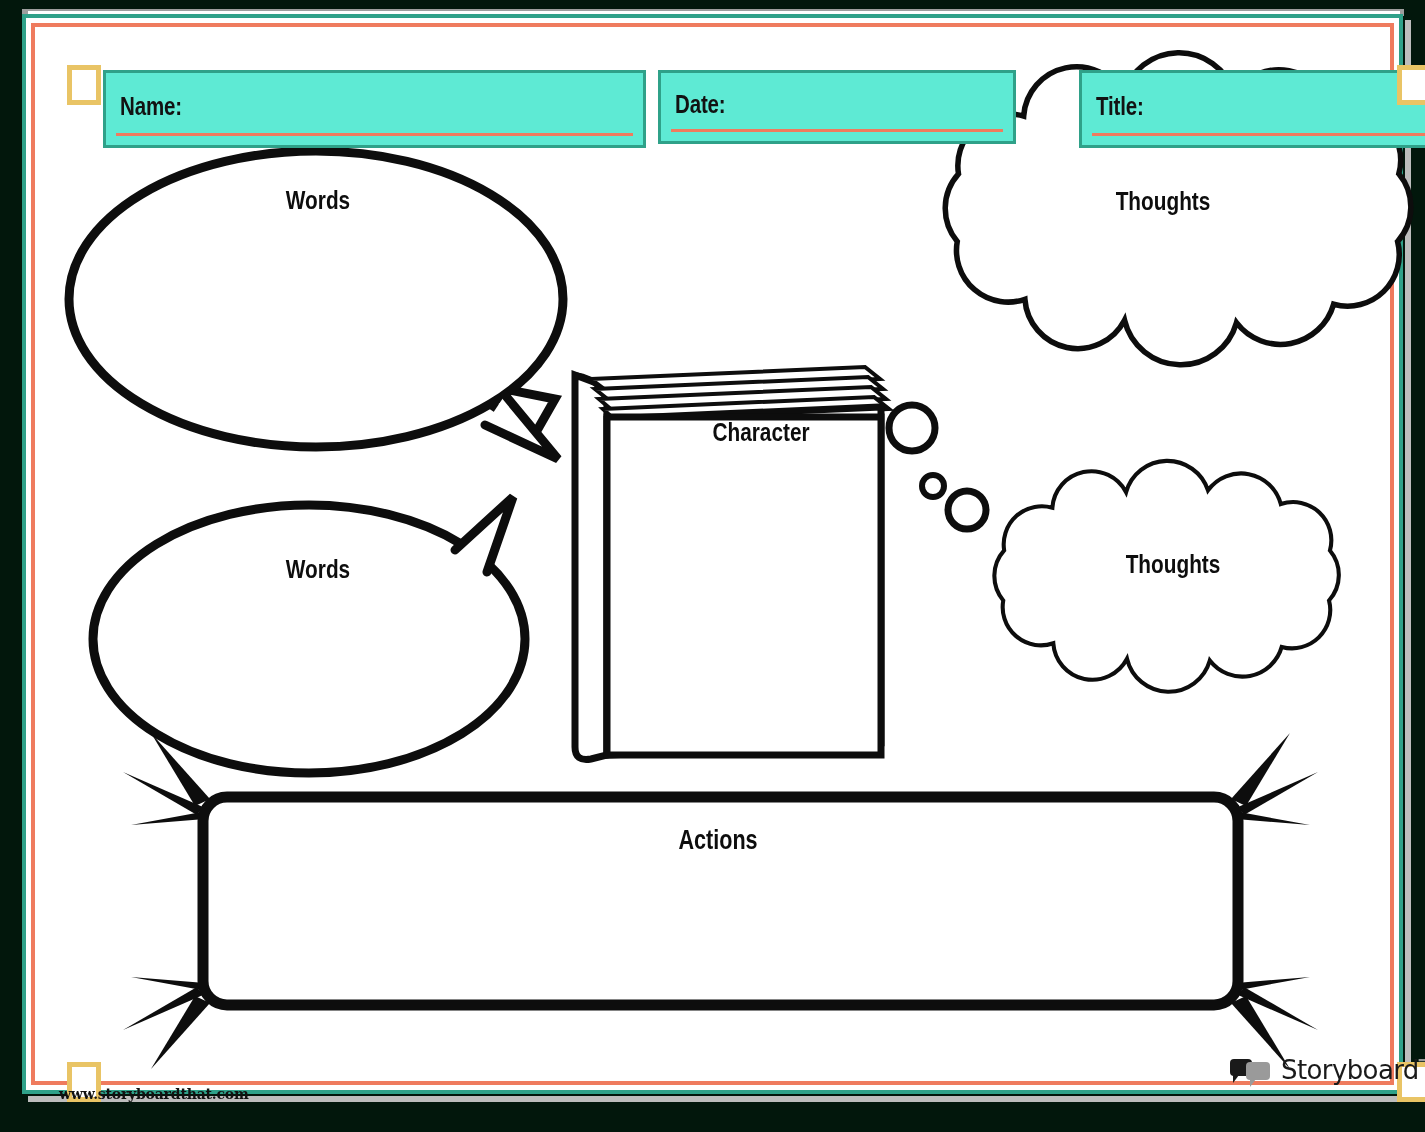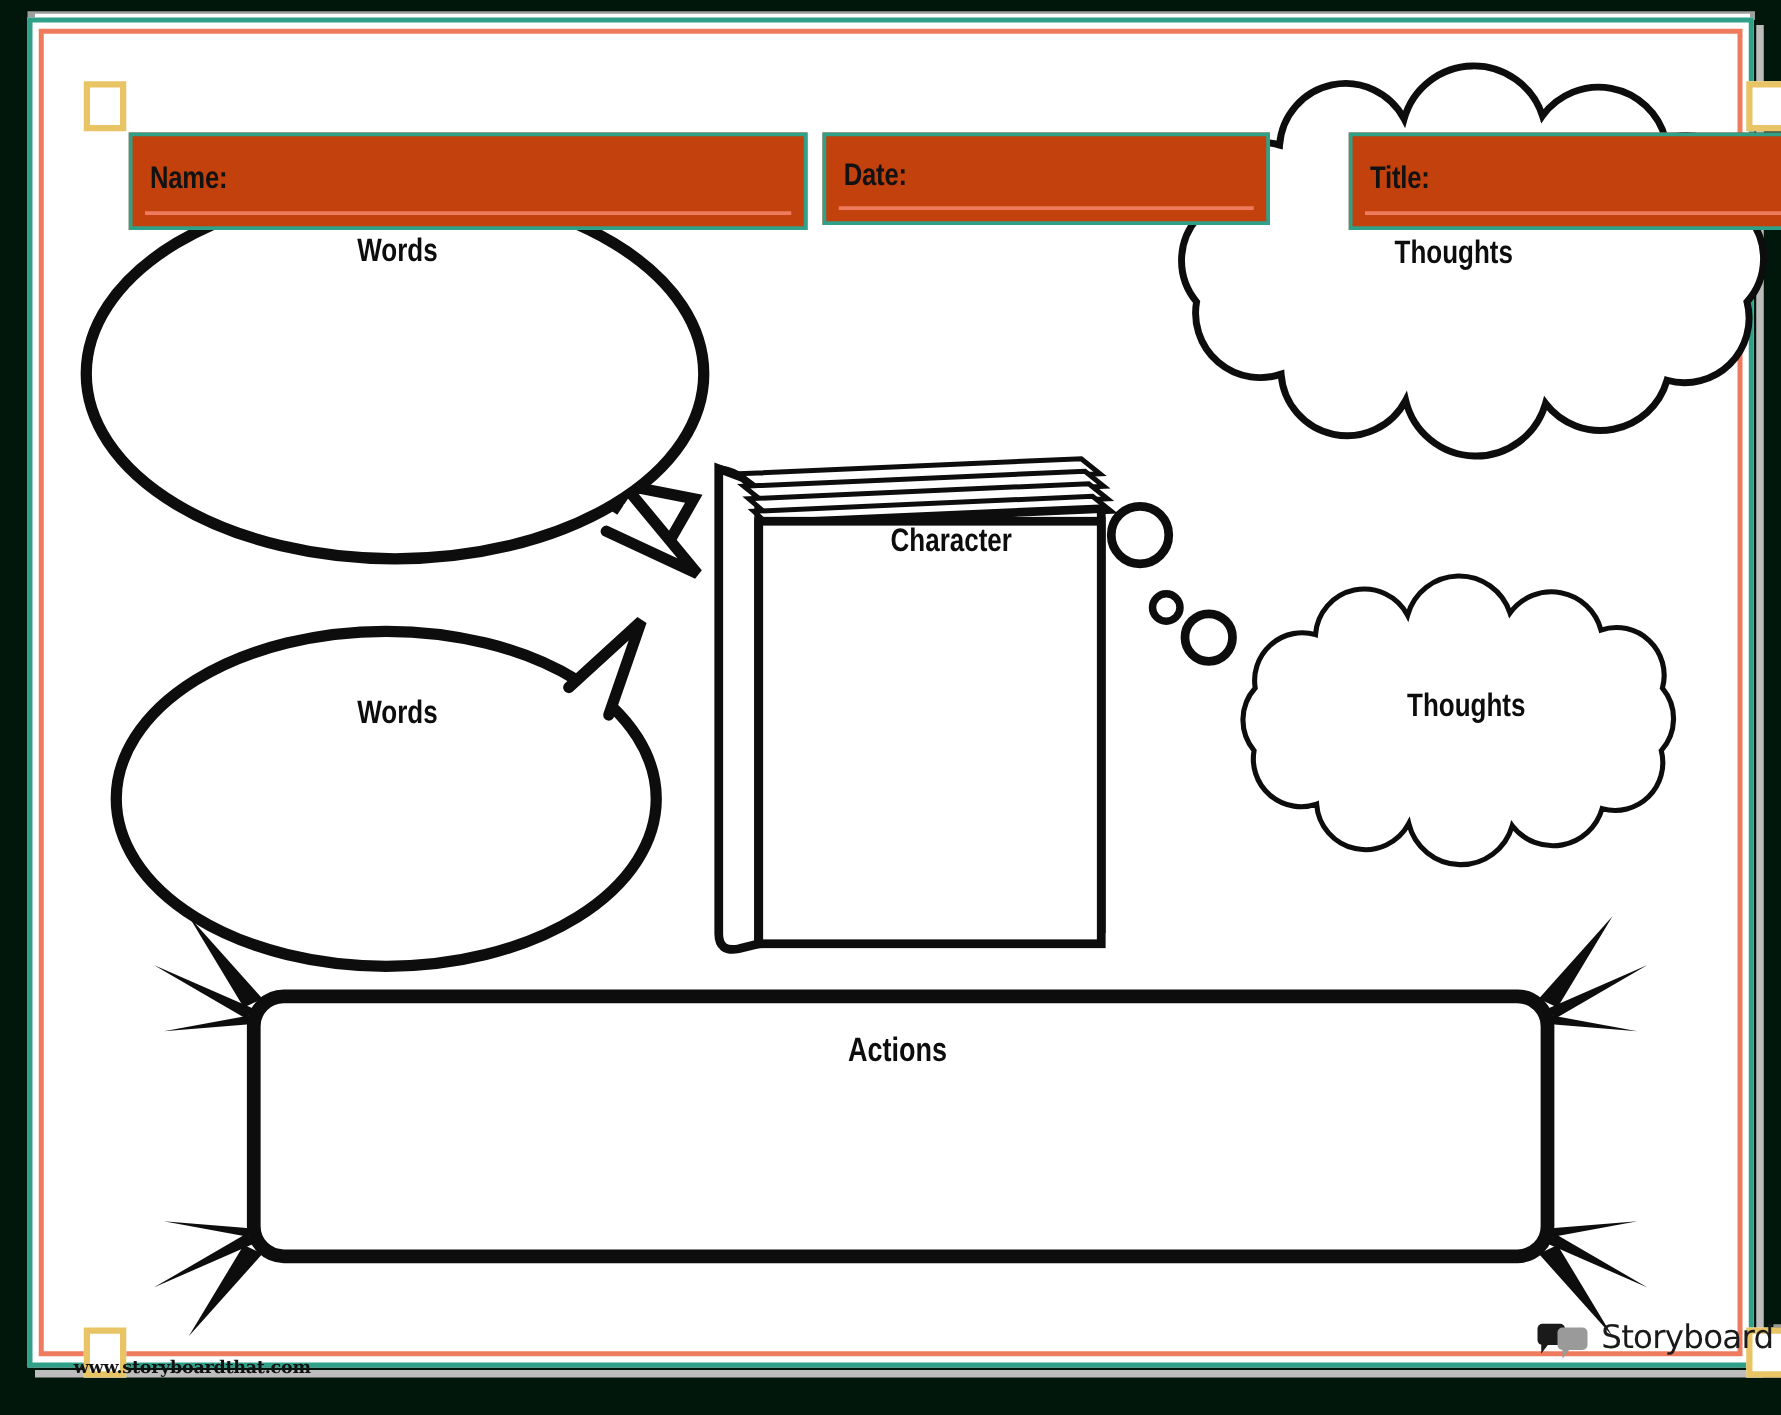--- a/index.html
+++ b/index.html
@@ -34,21 +34,21 @@
   
   .gold-sq{position:absolute;width:34px;height:40px;border:5px solid #e9c465;box-sizing:border-box;background:#fff;z-index:6;}
   .gold-tl{left:32px;top:38px;}
   .gold-tr{left:1362px;top:38px;}
   .gold-bl{left:32px;top:1035px;}
   .gold-br{left:1362px;top:1035px;}
 
   
   .field{
     position:absolute;box-sizing:border-box;
-    border:3px solid #2fa189;background:#c2410c;z-index:5;margin-top:36px;
+    border:3px solid #2fa189;background:#5eead4;z-index:5;
   }
   .field .lbl{
     position:absolute;left:14px;top:50%;transform:translateY(-58%);
     font-family:"Liberation Sans","DejaVu Sans",sans-serif;
     font-weight:bold;font-size:25px;color:#121212;letter-spacing:-.2px;
     transform-origin:left center;
     -webkit-transform:translateY(-58%) scaleX(.82);
     transform:translateY(-58%) scaleX(.82);
   }
   .field .rule{

